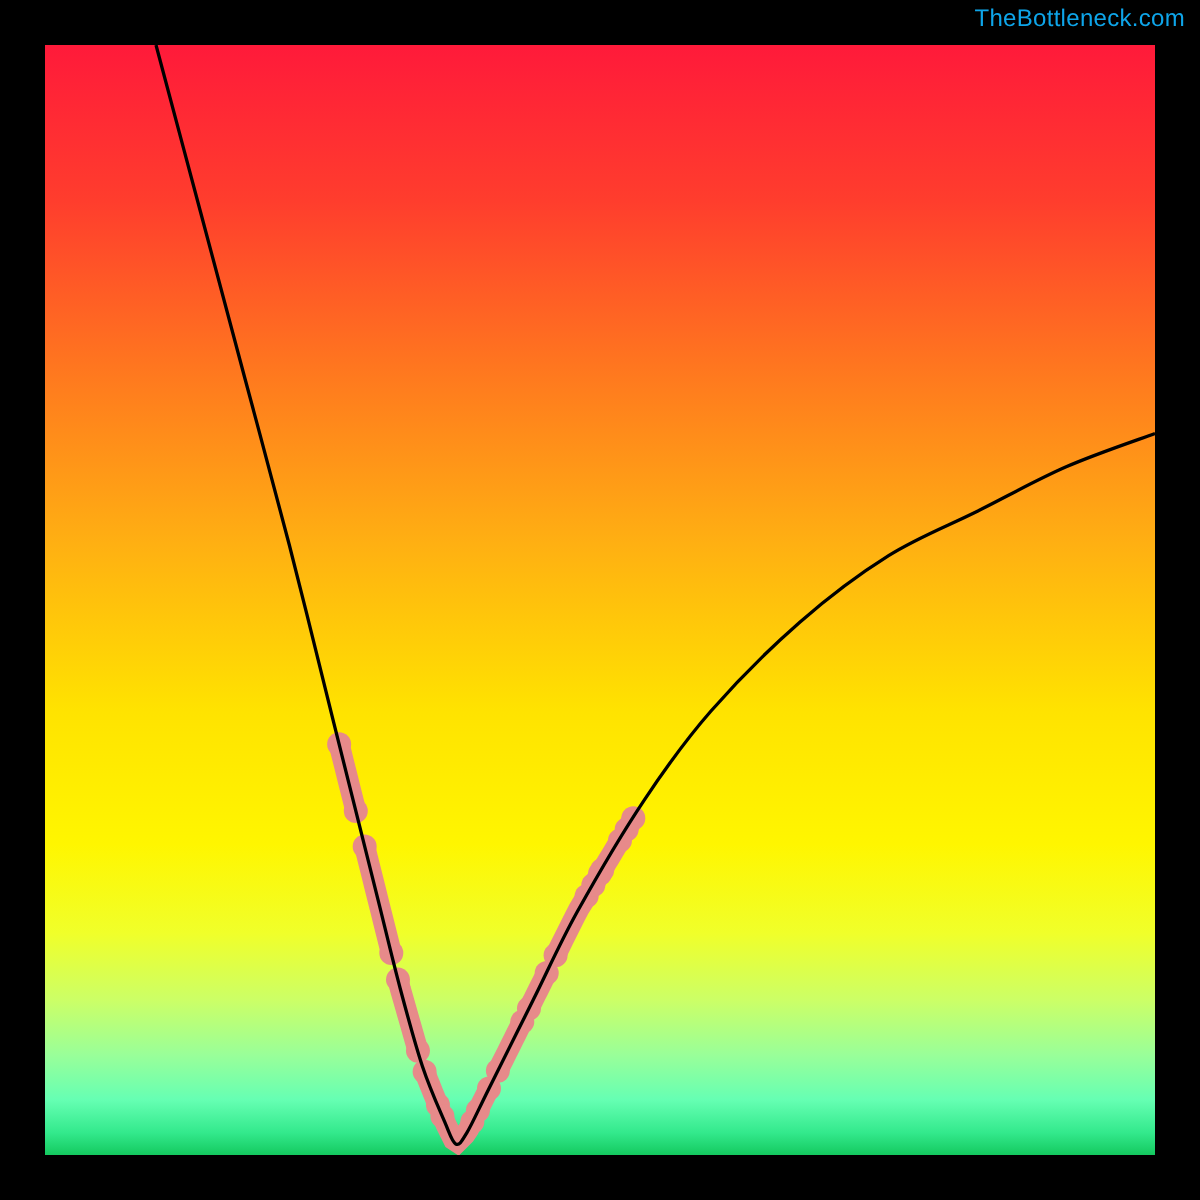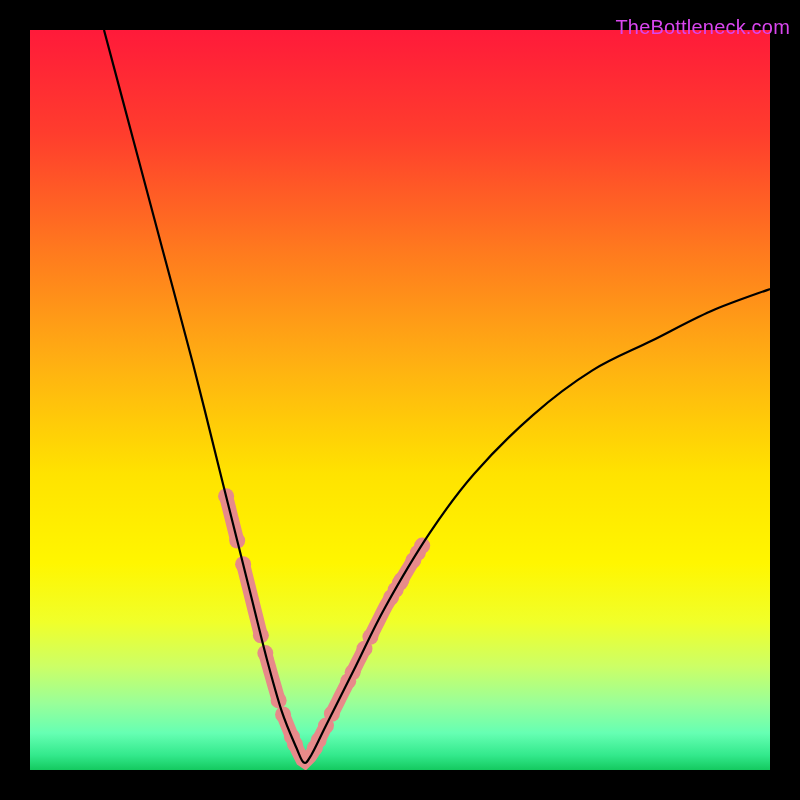--- a/index.html
+++ b/index.html
@@ -21,24 +21,24 @@
   }
   .gradient {
     position: absolute;
     left: 0;
     top: 0;
     width: 740px;
     height: 740px;
   }
   .attribution {
     position: absolute;
-    top: 16px;
+    top: 4px;
     right: 10px;
-    color: #d946ef;
-    font-size: 20px;
+    color: #0ea5e9;
+    font-size: 16px;
     font-weight: 500;
     letter-spacing: 0.2px;
   }
   svg.curve {
     position: absolute;
     left: 0;
     top: 0;
   }
 </style>
 </head>

